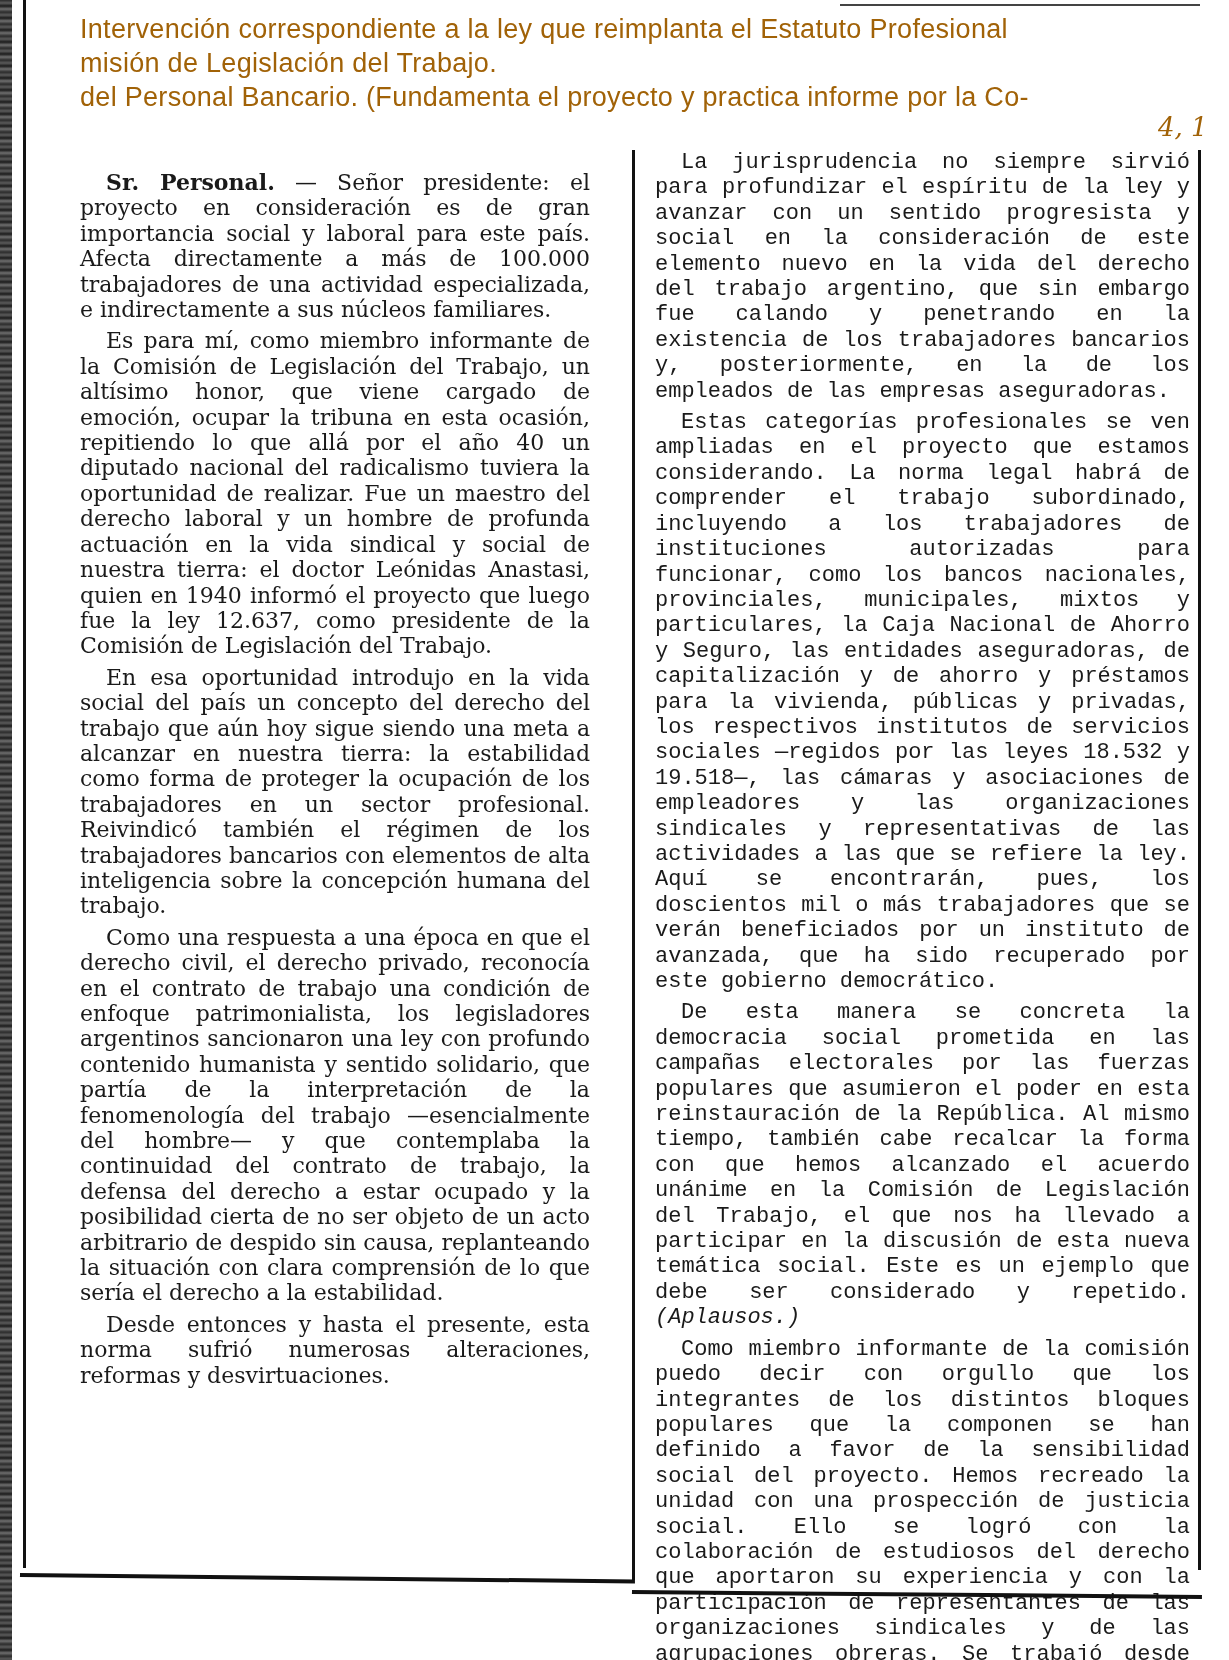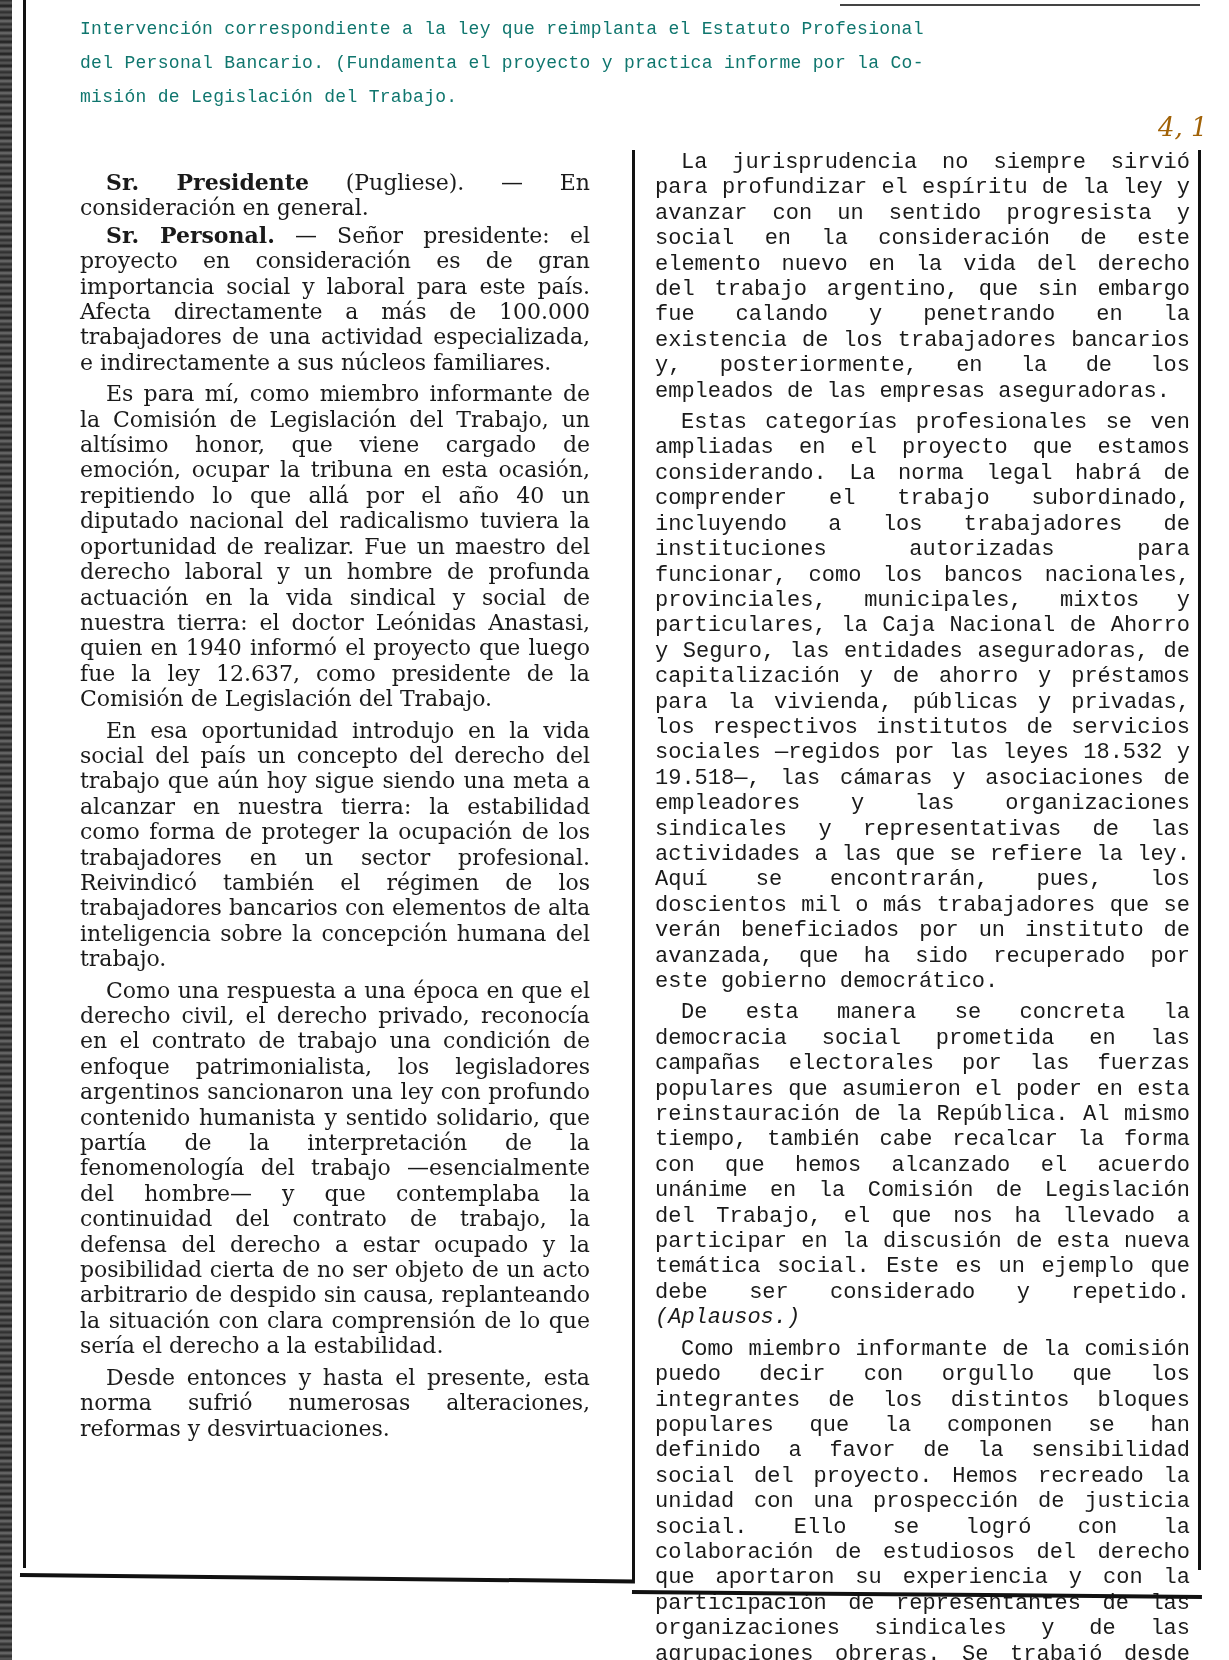--- a/index.html
+++ b/index.html
@@ -12,22 +12,22 @@
     background: repeating-linear-gradient(180deg, #2a2a2a 0px, #5a5a5a 3px, #1c1c1c 6px, #6e6e6e 9px, #2e2e2e 12px);
   }
   .left-rule {
     position: absolute; left: 23px; top: 0; width: 3px; height: 1568px; background: #111;
   }
   .top-rule {
     position: absolute; top: 4px; left: 840px; width: 360px; height: 2px; background: #444;
   }
   .header {
     position: absolute; left: 80px; top: 12px; width: 1120px;
-    font-family: Liberation Mono, monospace;
-    font-size: 18px; line-height: 34px; color: #0f766e; letter-spacing: 0.3px;
+    font-family: Liberation Sans, sans-serif;
+    font-size: 27px; line-height: 34px; color: #a16207; letter-spacing: 0.3px;
   }
   .header-line { white-space: nowrap; display: block; }
   .handwritten {
     position: absolute; left: 1158px; top: 112px;
     font-family: "DejaVu Serif", serif; font-style: italic; font-size: 26px; color: #a16207;
   }
   .col {
     position: absolute; top: 170px; font-size: 22px; line-height: 25.4px;
     text-align: justify; hyphens: none;
   }
@@ -54,30 +54,26 @@
 </style>
 </head>
 <body>
 
 <div class="scan-edge"></div>
 <div class="left-rule"></div>
 <div class="top-rule"></div>
 
 <div class="header">
   <span class="header-line">Intervención correspondiente a la ley que reimplanta el Estatuto Profesional</span>
+  <span class="header-line">misión de Legislación del Trabajo.</span>
   <span class="header-line">del Personal Bancario. (Fundamenta el proyecto y practica informe por la Co-</span>
-  <span class="header-line">misión de Legislación del Trabajo.</span>
 </div>
 <div class="handwritten">4, 1</div>
 
 <div class="col col-left">
-  <p class="tight">
-    <span class="speaker">Sr. Presidente</span>
-    <span>(Pugliese).</span><span> — En consideración en general.</span>
-  </p>
   <p>
     <span class="speaker">Sr. Personal.</span><span> — Señor presidente: el proyecto en consideración es de gran importancia social y laboral para este país. Afecta directamente a más de 100.000 trabajadores de una actividad especializada, e indirectamente a sus núcleos familiares.</span>
   </p>
   <p>Es para mí, como miembro informante de la Comisión de Legislación del Trabajo, un altísimo honor, que viene cargado de emoción, ocupar la tribuna en esta ocasión, repitiendo lo que allá por el año 40 un diputado nacional del radicalismo tuviera la oportunidad de realizar. Fue un maestro del derecho laboral y un hombre de profunda actuación en la vida sindical y social de nuestra tierra: el doctor Leónidas Anastasi, quien en 1940 informó el proyecto que luego fue la ley 12.637, como presidente de la Comisión de Legislación del Trabajo.</p>
   <p>En esa oportunidad introdujo en la vida social del país un concepto del derecho del trabajo que aún hoy sigue siendo una meta a alcanzar en nuestra tierra: la estabilidad como forma de proteger la ocupación de los trabajadores en un sector profesional. Reivindicó también el régimen de los trabajadores bancarios con elementos de alta inteligencia sobre la concepción humana del trabajo.</p>
   <p>Como una respuesta a una época en que el derecho civil, el derecho privado, reconocía en el contrato de trabajo una condición de enfoque patrimonialista, los legisladores argentinos sancionaron una ley con profundo contenido humanista y sentido solidario, que partía de la interpretación de la fenomenología del trabajo —esencialmente del hombre— y que contemplaba la continuidad del contrato de trabajo, la defensa del derecho a estar ocupado y la posibilidad cierta de no ser objeto de un acto arbitrario de despido sin causa, replanteando la situación con clara comprensión de lo que sería el derecho a la estabilidad.</p>
   <p>Desde entonces y hasta el presente, esta norma sufrió numerosas alteraciones, reformas y desvirtuaciones.</p>
 </div>
 
 <div class="col-divider"></div>

